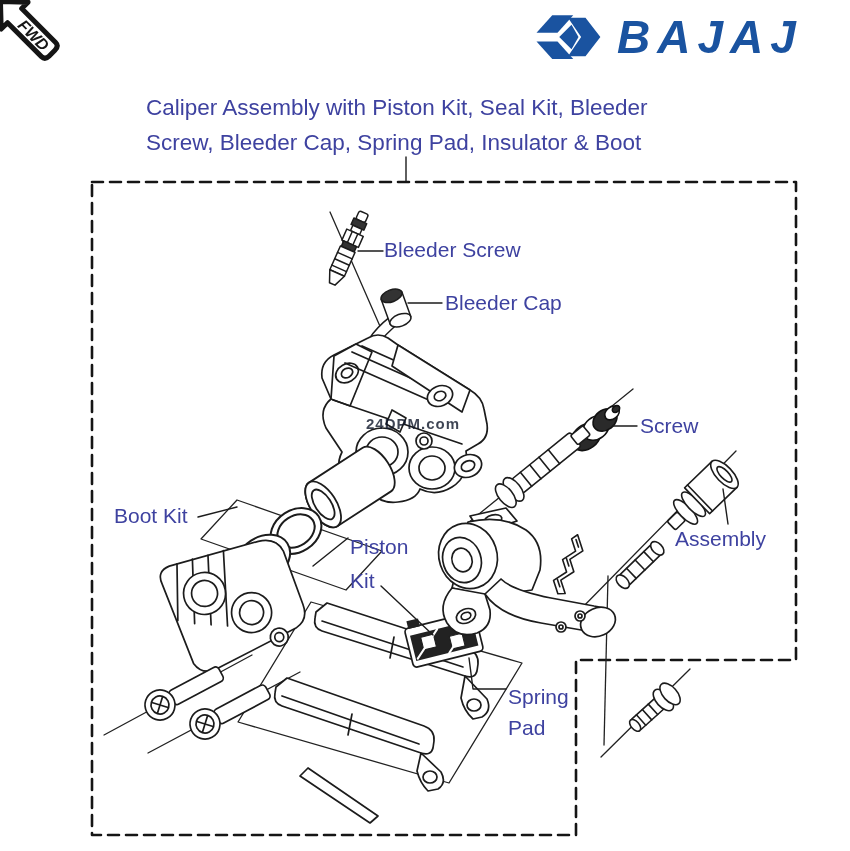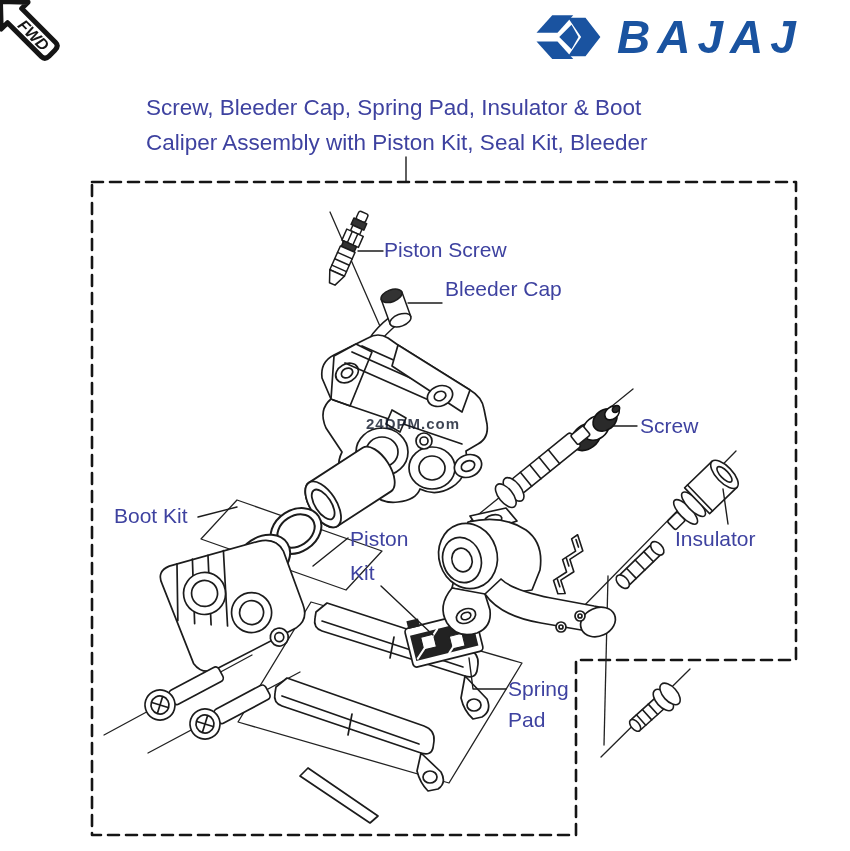--- a/index.html
+++ b/index.html
@@ -1,20 +1,20 @@
 <!DOCTYPE html>
 <html><head>
 <meta charset="utf-8">
 <style>
   html,body{margin:0;padding:0;background:#fff;}
   #stage{position:relative;width:850px;height:851px;background:#fff;overflow:hidden;
          font-family:"Liberation Sans", sans-serif;}
   #diagram-svg{position:absolute;left:0;top:0;}
   .lbl{position:absolute;color:#3E42A0;font-size:21px;line-height:26px;white-space:nowrap;}
-  .lbl.wrap{white-space:normal;}
+  .lbl.wrap{white-space:normal;margin-top:8px;}
   #title-block{position:absolute;left:146px;top:90px;color:#3E42A0;font-size:22.5px;line-height:35px;}
   #brand{position:absolute;left:533px;top:6px;display:flex;align-items:center;}
   #brand-word{color:#1A53A0;font-size:46px;font-weight:bold;font-style:italic;
               letter-spacing:7px;margin-left:14px;transform:scaleY(1.02);}
   #watermark{position:absolute;left:366px;top:415px;color:#0f172a;opacity:.8;font-size:15px;
              font-weight:bold;letter-spacing:1px;}
   #piston-kit-label{width:80px;line-height:34px;}
   #spring-pad-label{width:86px;line-height:31px;}
 </style>
 </head>
@@ -33,22 +33,22 @@
     <svg width="70" height="62" viewBox="0 0 80 64">
       <polygon points="4,27 22,7 46,7 28,27" fill="#1A53A0"></polygon>
       <polygon points="4,37 22,57 46,57 28,37" fill="#1A53A0"></polygon>
       <path d="M40,10 L60,10 L77,32 L60,54 L40,54 L55,32 Z" fill="#1A53A0"></path>
       <polygon points="30,32 44,18 52,32 44,46" fill="#1A53A0"></polygon>
     </svg>
     <span id="brand-word">BAJAJ</span>
   </div>
 
   <div id="title-block">
+    <div>Caliper Assembly with Piston Kit, Seal Kit, Bleeder</div>
     <div>Screw, Bleeder Cap, Spring Pad, Insulator &amp; Boot</div>
-    <div>Caliper Assembly with Piston Kit, Seal Kit, Bleeder</div>
   </div>
 
   <svg id="diagram-svg" width="850" height="851" viewBox="0 0 850 851" stroke-linejoin="round" stroke-linecap="round">
 
     <line x1="406" y1="157" x2="406" y2="182" stroke="#1c1c1c" stroke-width="1.4"></line>
 
     <path d="M92,182 H796 V660 H576 V835 H92 Z" fill="none" stroke="#151515" stroke-width="2.6" stroke-dasharray="11 7"></path>
 
     <g stroke="#222" stroke-width="1.3">
       <line x1="330" y1="212" x2="393" y2="356"></line>
@@ -260,21 +260,21 @@
       <line x1="723" y1="489" x2="728" y2="524"></line>
       <line x1="198" y1="517" x2="237" y2="507"></line>
       <line x1="313" y1="566" x2="348" y2="538"></line>
       <line x1="381" y1="586" x2="433" y2="635"></line>
       <path d="M469,658 L473,689 L506,689"></path>
     </g>
   </svg>
 
   <div id="watermark">24DPM.com</div>
 
-  <div class="lbl" style="left:384px;top:237px">Piston Screw</div>
-  <div class="lbl" style="left:445px;top:276px">Bleeder Cap</div>
+  <div class="lbl" style="left:384px;top:237px">Bleeder Screw</div>
+  <div class="lbl" style="left:445px;top:290px">Bleeder Cap</div>
   <div class="lbl" style="left:640px;top:413px">Screw</div>
-  <div class="lbl" style="left:675px;top:526px">Insulator</div>
+  <div class="lbl" style="left:675px;top:526px">Assembly</div>
   <div class="lbl" style="left:114px;top:503px">Boot Kit</div>
   <div class="lbl wrap" id="piston-kit-label" style="left:350px;top:522px">Piston Kit</div>
   <div class="lbl wrap" id="spring-pad-label" style="left:508px;top:673px">Spring Pad</div>
 
 </div>
 
 </body></html>

